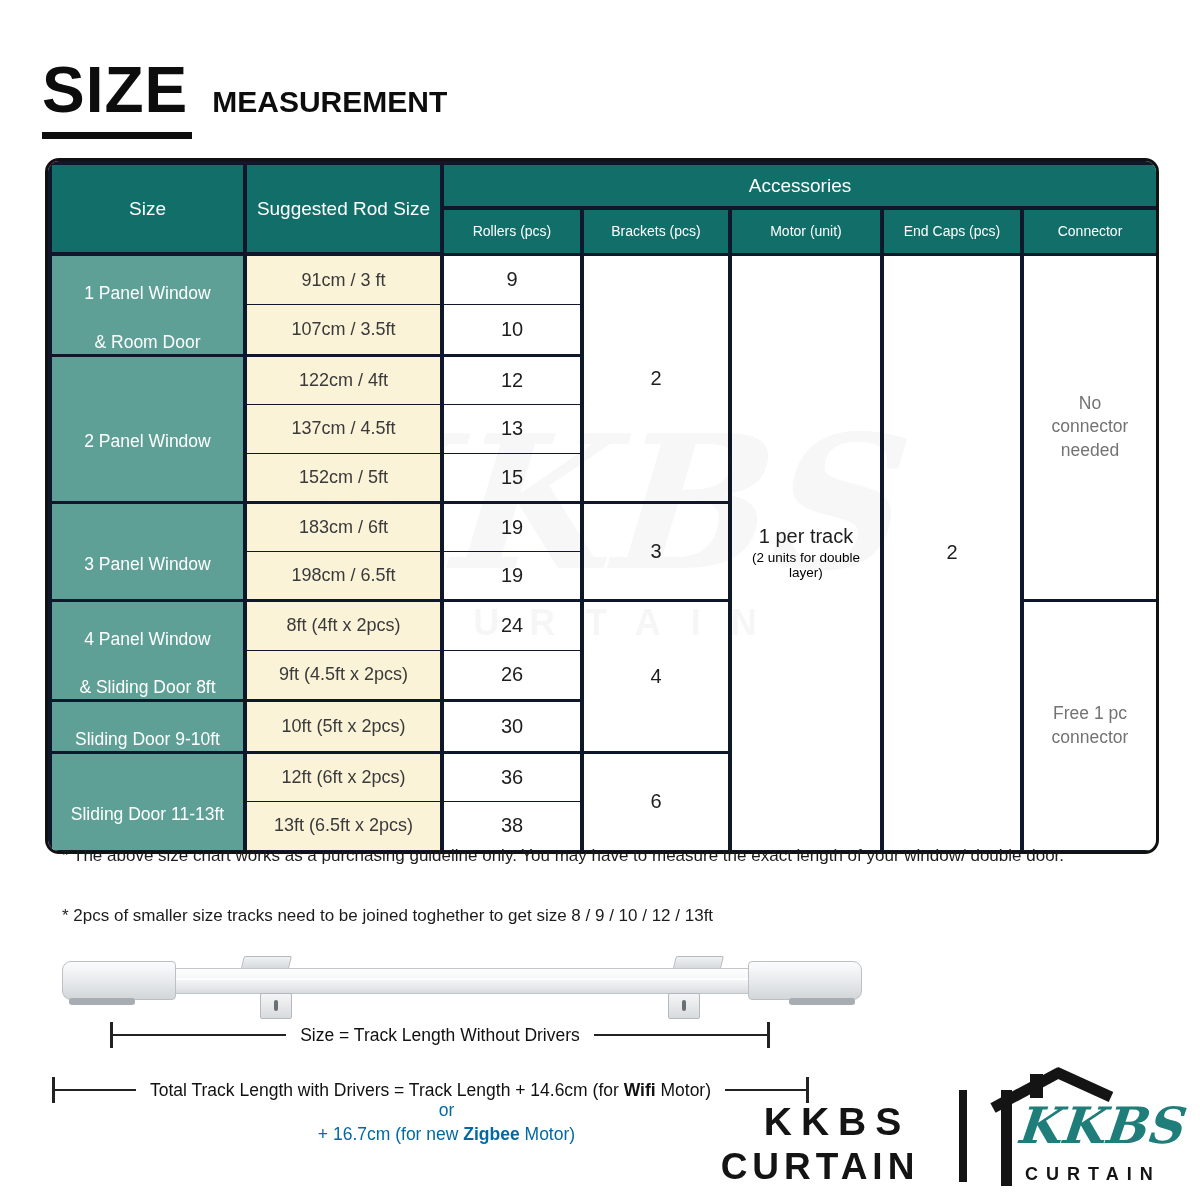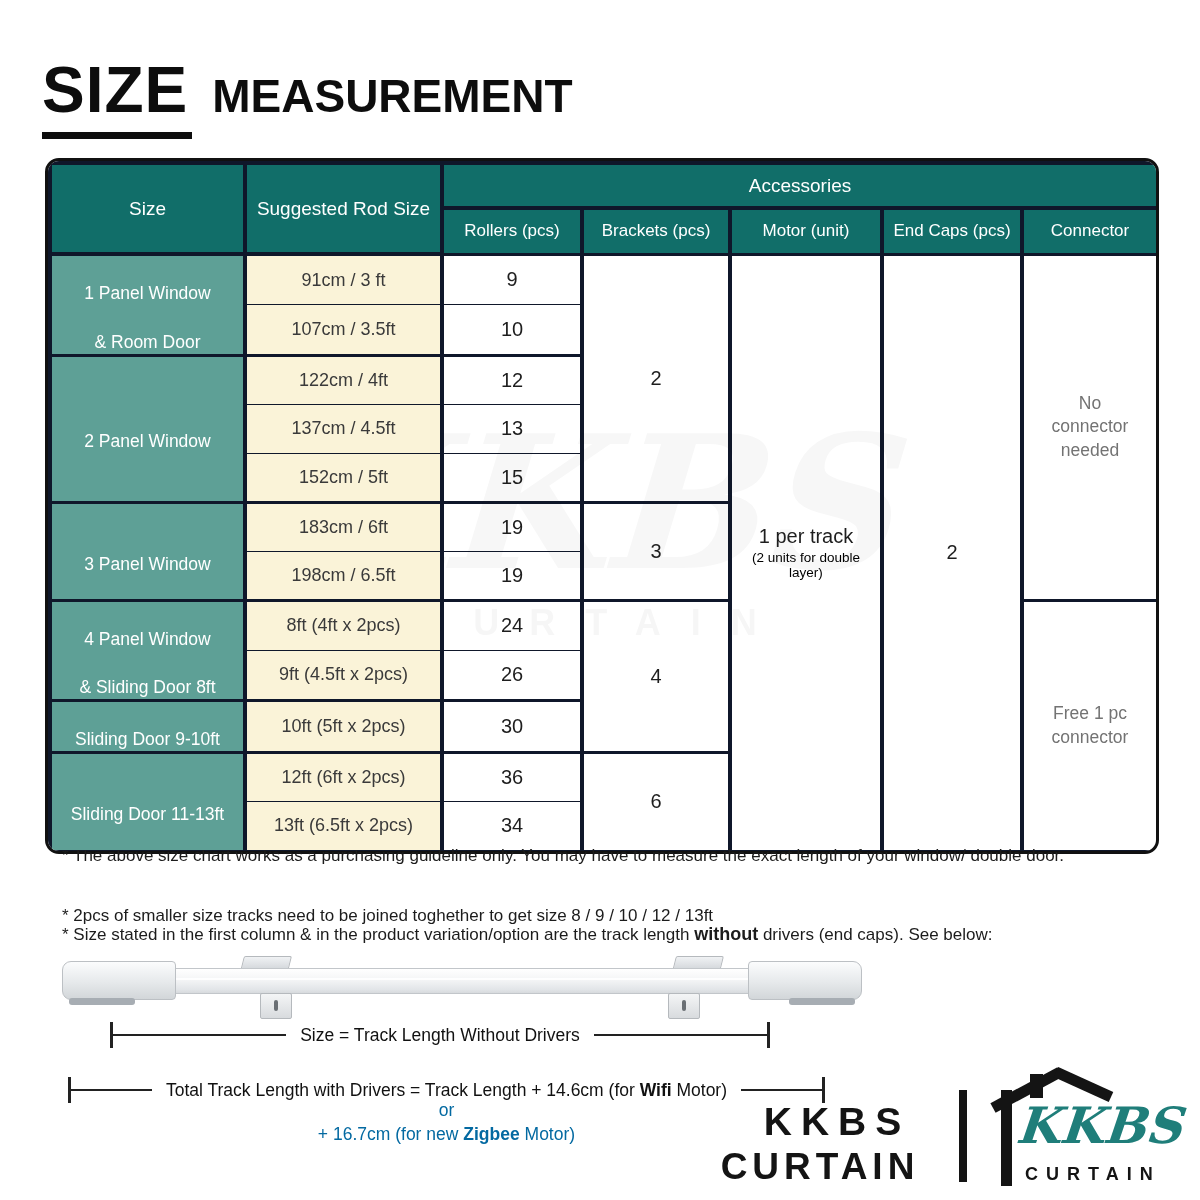--- a/index.html
+++ b/index.html
@@ -3,32 +3,32 @@
 <meta charset="utf-8">
 <style>
   html,body{margin:0;padding:0;background:#ffffff;}
   .page{position:relative;width:1200px;height:1200px;background:#fff;overflow:hidden;
         font-family:"Liberation Sans", sans-serif;color:#262626;}
 
   
   .title{position:absolute;left:42px;top:58px;white-space:nowrap;}
   .title .big{display:inline-block;font-size:64px;font-weight:bold;letter-spacing:1px;
               color:#0d0d0d;border-bottom:7px solid #0d0d0d;padding:0 4px 10px 0;line-height:1;}
-  .title .rest{display:inline-block;font-size:46px;font-weight:bold;color:#0d0d0d;
+  .title .rest{display:inline-block;font-size:30px;font-weight:bold;color:#0d0d0d;
                margin-left:20px;vertical-align:baseline;line-height:1;}
 
   
   .tbl-wrap{position:absolute;left:45px;top:158px;width:1108px;border:3px solid #111;
             border-radius:14px;overflow:hidden;background:#fff;}
   table{border-collapse:collapse;table-layout:fixed;width:1108px;}
   th,td{border:4px solid #0f172a;text-align:center;vertical-align:middle;
         position:relative;z-index:1;padding:0 4px;}
   thead th{background:#116e69;color:#fff;font-weight:normal;}
   .th-main{font-size:19px;}
-  .th-sub{font-size:17px;}
+  .th-sub{font-size:14px;}
   tr.hr1{height:45px;} tr.hr2{height:46px;}
   tbody tr{height:49px;}
   tbody td{border-top-width:1px;border-bottom-width:1px;font-size:17.5px;}
   tr.gs td{border-top-width:3px;}
   thead tr.hr2 th{border-bottom-width:3px;}
   td.c-size{background:#5ea096;color:#fff;}
   td.c-rod{background:#faf3d8;color:#3a3a3a;font-size:18px;}
   td.c-num{background:transparent;color:#1e1e1e;font-size:20px;}
   td.c-motor{background:transparent;color:#1e1e1e;}
   .motor-main{font-size:20px;line-height:1.15;}
@@ -70,21 +70,21 @@
   .tb-a{left:180px;} .tb-b{left:612px;}
   .clip{position:absolute;top:37px;width:30px;height:24px;
         background:linear-gradient(#f4f5f6,#d8dbde);border:1px solid #b5b9bd;border-radius:2px;}
   .cl-a{left:198px;} .cl-b{left:606px;}
   .keyhole{position:absolute;left:13px;top:6px;width:4px;height:11px;background:#6a6f74;
            border-radius:2px;}
 
   
   .dim{position:absolute;display:flex;align-items:center;}
   .dim1{left:110px;top:1022px;width:660px;}
-  .dim2row{left:68px;top:1077px;width:757px;}
+  .dim2row{left:52px;top:1077px;width:757px;}
   .tick{width:3px;height:26px;background:#222;flex:0 0 auto;}
   .dline{flex:1 1 auto;height:0;border-top:2px solid #222;}
   .dim-label{flex:0 0 auto;margin:0 14px;font-size:17.5px;color:#111;white-space:nowrap;text-align:right;}
   .dim-label b{font-weight:bold;}
   .dim2-extra{position:absolute;left:68px;top:1098px;width:757px;text-align:center;
               font-size:17.5px;color:#0369a1;}
   .dim2-extra .orline{margin-top:2px;}
   .dim2-extra .l3{margin-top:3px;}
 
   
@@ -218,29 +218,28 @@
           <td class="c-size" rowspan="2">
             <div class="sz-line">Sliding Door 11-13ft</div>
 
           </td>
           <td class="c-rod">12ft (6ft x 2pcs)</td>
           <td class="c-num">36</td>
           <td class="c-num" rowspan="2">6</td>
         </tr>
         <tr>
           <td class="c-rod">13ft (6.5ft x 2pcs)</td>
-          <td class="c-num">34</td>
+          <td class="c-num">38</td>
         </tr>
       </tbody>
     </table>
   </div>
 
   <div class="fnote fn1">* The above size chart works as a purchasing guideline only. You may have to measure the exact length of your window/ double door.</div>
   <div class="fnote fn2">* 2pcs of smaller size tracks need to be joined toghether to get size 8 / 9 / 10 / 12 / 13ft</div>
-  <div class="fnote fn3"><span>* Size stated in the first column &amp; in the product variation/option are the track length </span><b>without</b><span> drivers (end caps). See below:</span></div>
 
   <div class="track">
     <div class="tbracket tb-a"></div>
     <div class="tbracket tb-b"></div>
     <div class="rail">
         <div class="rail-line"></div>
       </div>
     <div class="cap cap-l">
         <div class="cap-pad"></div>
       </div>

